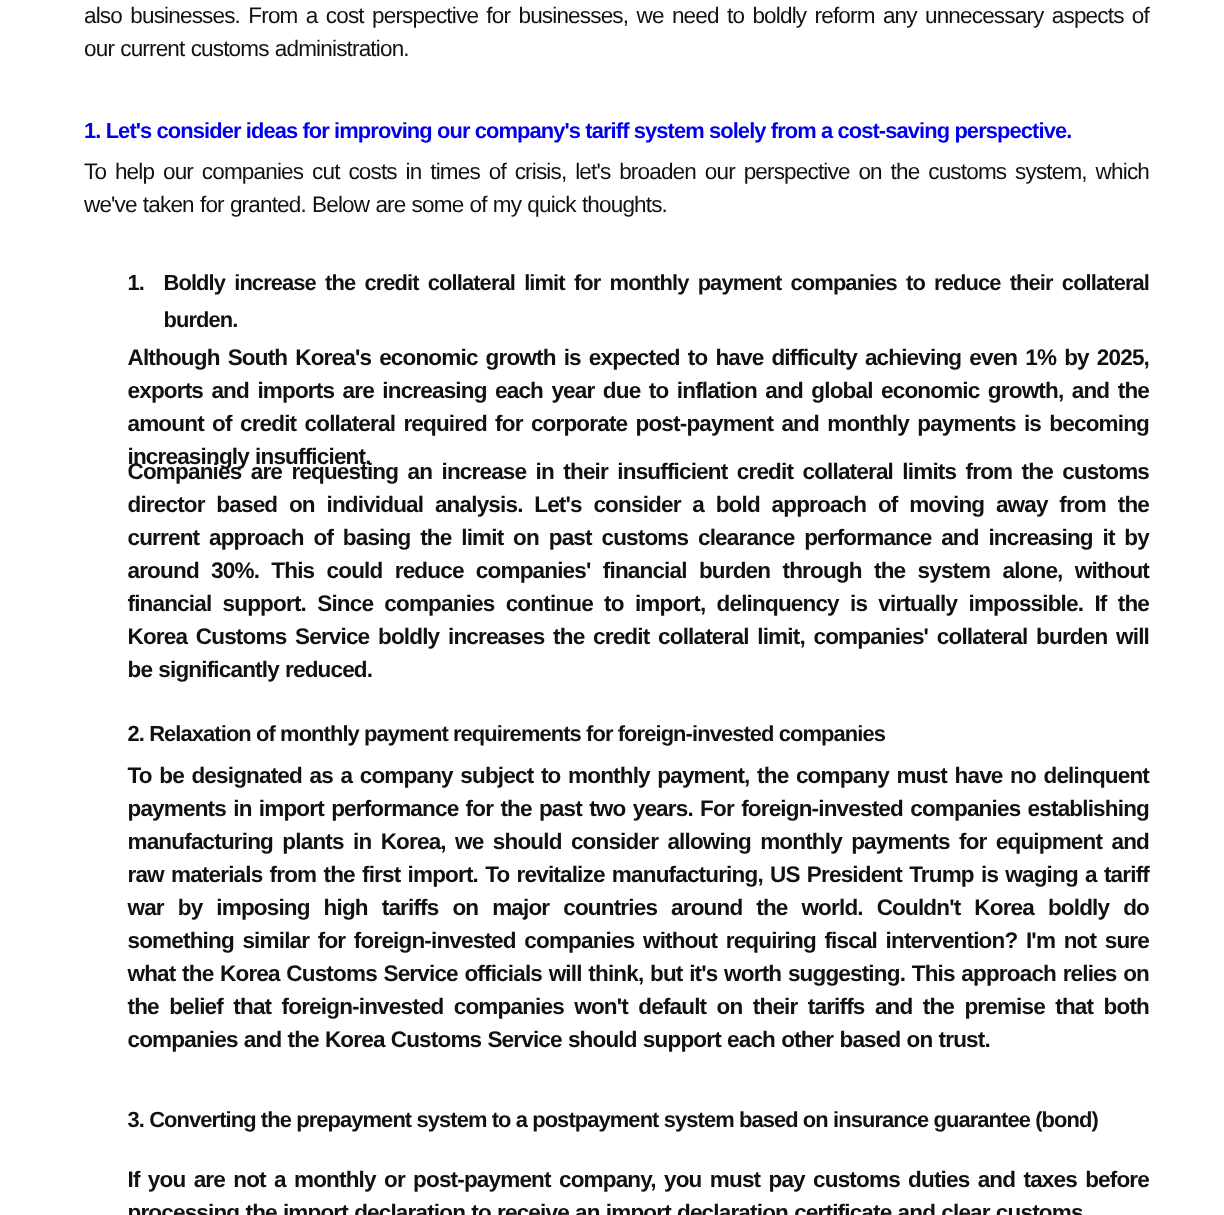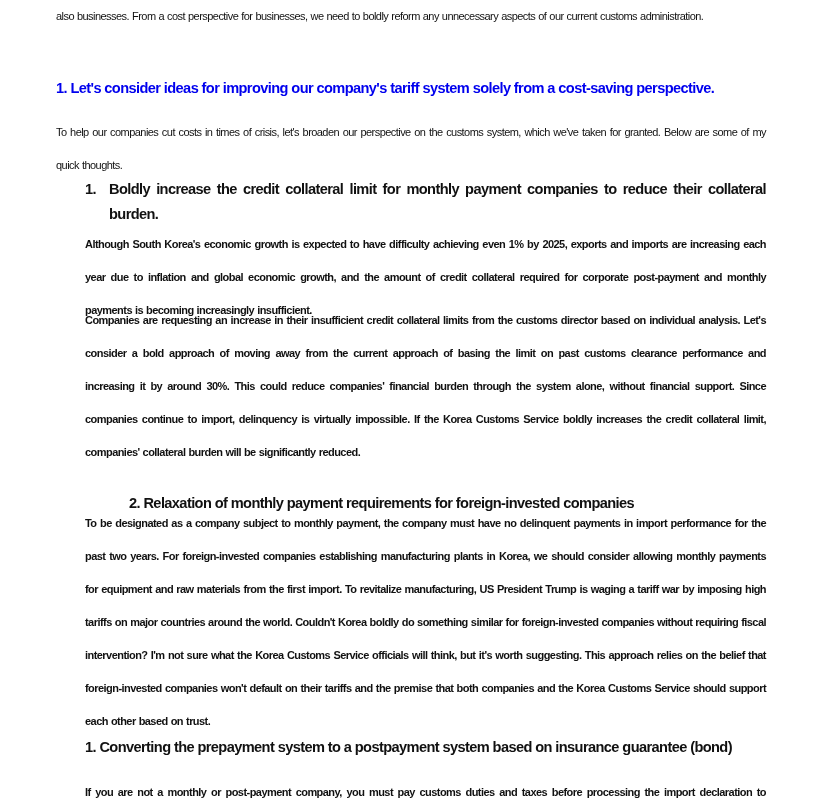--- a/index.html
+++ b/index.html
@@ -15,22 +15,22 @@
       font-family: "Liberation Sans", sans-serif;
       color: #111111;
     }
     .page {
       position: absolute;
       left: 0;
       top: 0;
       width: 816px;
     }
     .p {
-      font-size: 11px;
-      line-height: 33px;
+      font-size: 15px;
+      line-height: 22px;
       text-align: justify;
       letter-spacing: -0.55px;
       word-spacing: 0.5px;
       margin: 0;
     }
     .outer {
       position: absolute;
       left: 56px;
       width: 710px;
     }
@@ -73,32 +73,32 @@
   </style>
 </head>
 <body>
 
 <div class="page">
 
   <p class="p outer justify-last-left" style="top:0px;">also businesses. From a cost perspective for businesses, we need to boldly reform any unnecessary aspects of our current customs administration.</p>
 
   <p class="blue-heading outer" style="top: 76px; color: rgb(0, 0, 238);">1. Let's consider ideas for improving our company's tariff system solely from a cost-saving perspective.</p>
 
-  <p class="p outer justify-last-left" style="top:116px;">To help our companies cut costs in times of crisis, let's broaden our perspective on the customs system, which we've taken for granted. Below are some of my quick thoughts.</p>
+  <p class="p outer justify-last-left" style="top:104px;">To help our companies cut costs in times of crisis, let's broaden our perspective on the customs system, which we've taken for granted. Below are some of my quick thoughts.</p>
 
   <div class="bold-heading inner numbered" style="top:177px;">
     <span class="num">1.</span>
     <span class="txt">Boldly increase the credit collateral limit for monthly payment companies to reduce their collateral burden.</span>
   </div>
 
   <p class="p inner justify-last-left" style="top:228px;">Although South Korea's economic growth is expected to have difficulty achieving even 1% by 2025, exports and imports are increasing each year due to inflation and global economic growth, and the amount of credit collateral required for corporate post-payment and monthly payments is becoming increasingly insufficient.</p>
 
   <p class="p inner justify-last-left" style="top:304px;">Companies are requesting an increase in their insufficient credit collateral limits from the customs director based on individual analysis. Let's consider a bold approach of moving away from the current approach of basing the limit on past customs clearance performance and increasing it by around 30%. This could reduce companies' financial burden through the system alone, without financial support. Since companies continue to import, delinquency is virtually impossible. If the Korea Customs Service boldly increases the credit collateral limit, companies' collateral burden will be significantly reduced.</p>
 
-  <p class="bold-heading inner" style="top:491px;margin-left:44px;">2. Relaxation of monthly payment requirements for foreign-invested companies</p>
+  <p class="bold-heading inner" style="top:478px;">2. Relaxation of monthly payment requirements for foreign-invested companies</p>
 
   <p class="p inner justify-last-left" style="top:507px;">To be designated as a company subject to monthly payment, the company must have no delinquent payments in import performance for the past two years. For foreign-invested companies establishing manufacturing plants in Korea, we should consider allowing monthly payments for equipment and raw materials from the first import. To revitalize manufacturing, US President Trump is waging a tariff war by imposing high tariffs on major countries around the world. Couldn't Korea boldly do something similar for foreign-invested companies without requiring fiscal intervention? I'm not sure what the Korea Customs Service officials will think, but it's worth suggesting. This approach relies on the belief that foreign-invested companies won't default on their tariffs and the premise that both companies and the Korea Customs Service should support each other based on trust.</p>
 
-  <p class="bold-heading inner" style="top:735px;">1. Converting the prepayment system to a postpayment system based on insurance guarantee (bond)</p>
+  <p class="bold-heading inner" style="top:735px;">3. Converting the prepayment system to a postpayment system based on insurance guarantee (bond)</p>
 
   <p class="p inner justify-last-left" style="top:776px;">If you are not a monthly or post-payment company, you must pay customs duties and taxes before processing the import declaration to receive an import declaration certificate and clear customs.</p>
 
 </div>
 
 </body></html>

